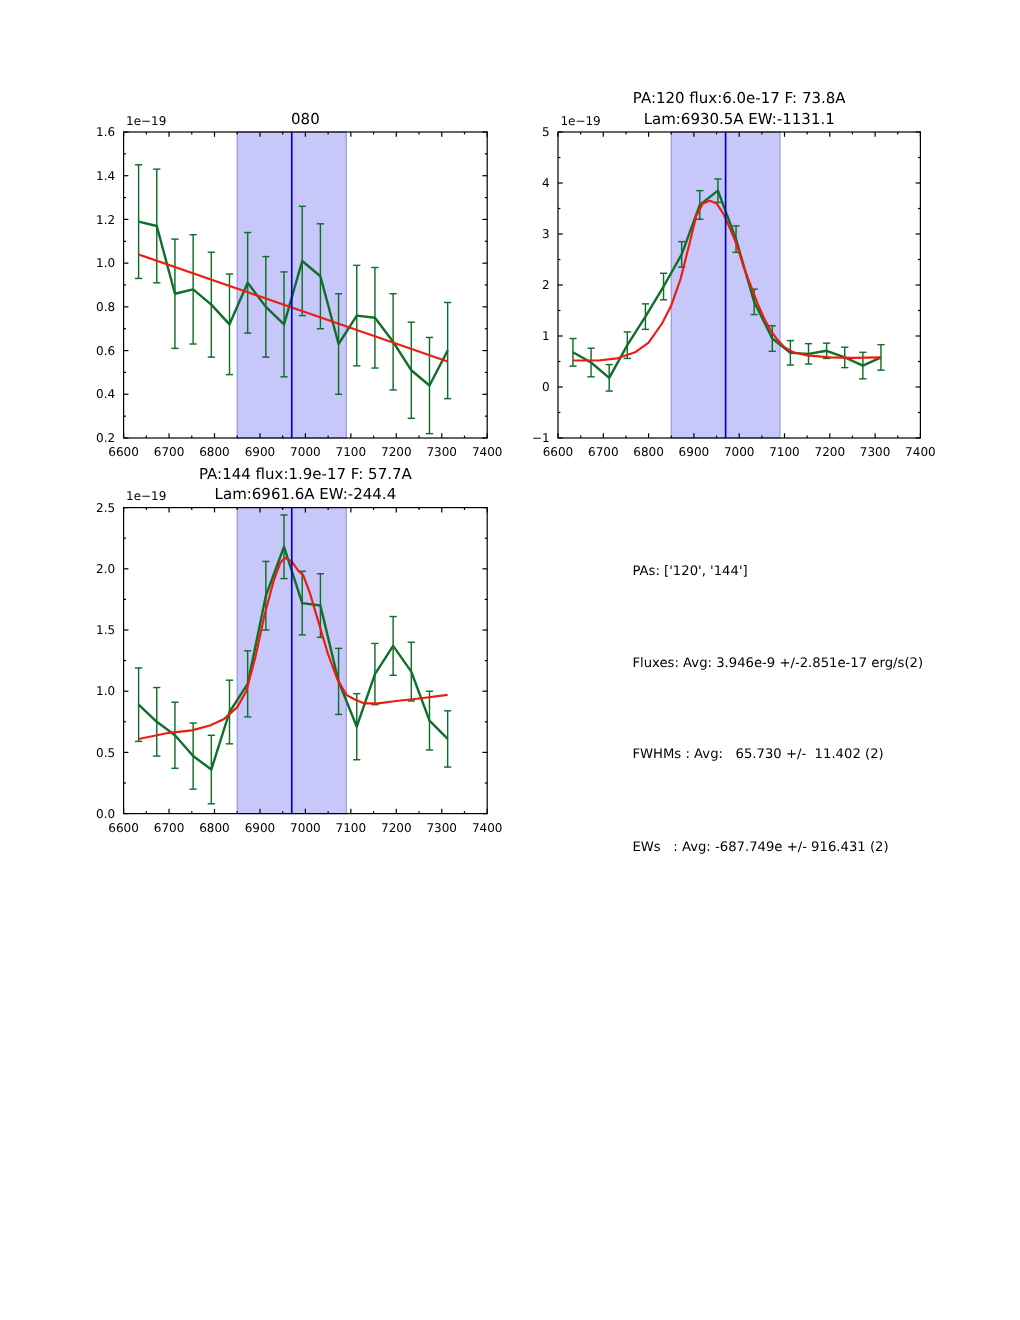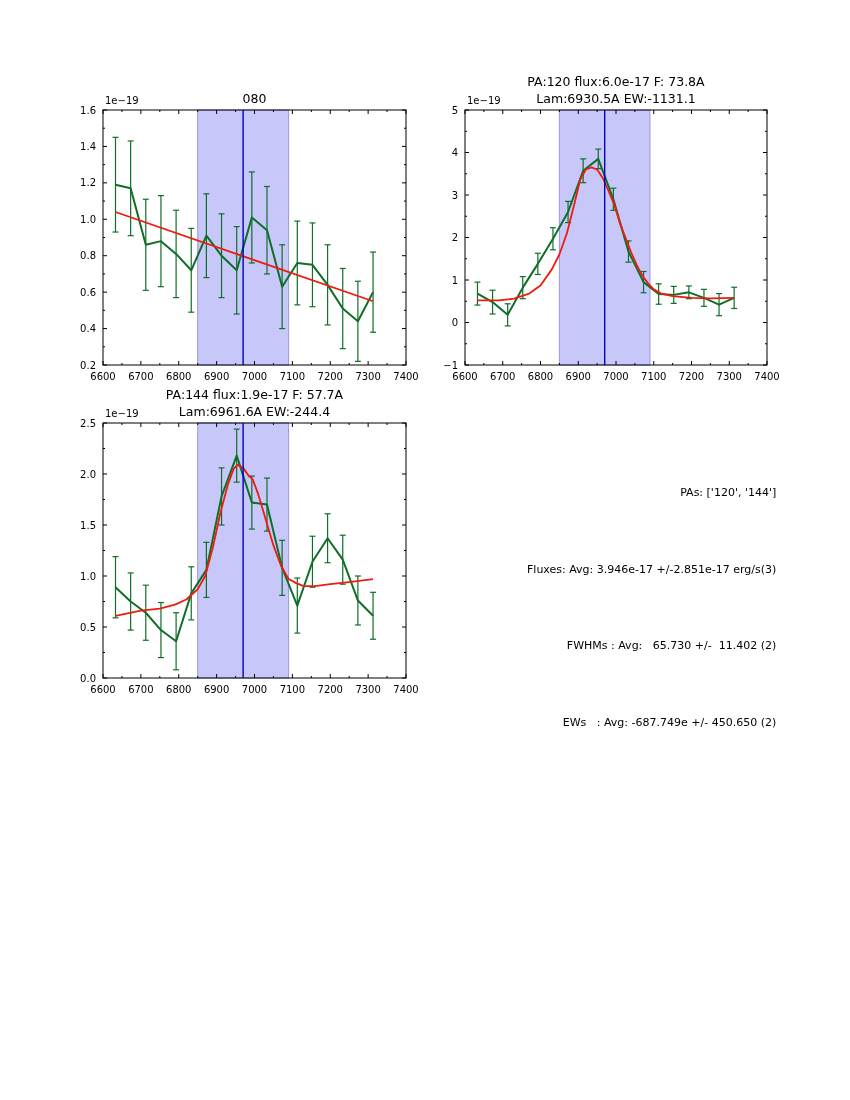--- a/index.html
+++ b/index.html
@@ -6,22 +6,22 @@
   body{
     width:850px;height:1100px;background:#ffffff;position:relative;
     font-family:"DejaVu Sans",sans-serif;overflow:hidden;
   }
   #fig{position:absolute;left:0;top:0;}
   svg text{font-family:"DejaVu Sans",sans-serif;fill:#000;}
   svg .tick-label{font-size:10px;}
   svg .title-label{font-size:12.5px;}
   svg .offset-label{font-size:10px;}
   .stats{
-    position:absolute;left:527px;top:429px;
-    font-size:11px;line-height:25.5px;white-space:pre;color:#000;text-align:right;
+    position:absolute;left:527px;top:412px;
+    font-size:11px;line-height:25.5px;white-space:pre;color:#000;
   }
 </style>
 </head>
 <body>
 
 <svg id="fig" width="850" height="1100" viewBox="0 0 850 1100">
     <g>
       <rect x="197.6875" y="110" width="90.89999999999998" height="255" fill="rgba(30,30,235,0.25)" stroke="#9898e0" stroke-width="1"></rect>
       <g stroke="#0f6e28" stroke-width="1.2">
         <line x1="115.49875" y1="232.0357142857143" x2="115.49875" y2="137.32142857142858"></line>
@@ -455,16 +455,16 @@
         <text x="96" y="426.5" text-anchor="end" class="tick-label">2.5</text>
       </g>
       <text x="105" y="417" text-anchor="start" class="offset-label">1e−19</text>
       <text x="254.5" y="399" text-anchor="middle" class="title-label">PA:144 flux:1.9e-17 F: 57.7A</text>
       <text x="254.5" y="416" text-anchor="middle" class="title-label">Lam:6961.6A EW:-244.4</text>
     </g>
   </svg>
 
 <div class="stats">
   <div>PAs: ['120', '144']</div>
-  <div>Fluxes: Avg: 3.946e-17 +/-2.851e-17 erg/s(3)</div>
+  <div>Fluxes: Avg: 3.946e-9 +/-2.851e-17 erg/s(2)</div>
   <div>FWHMs : Avg:   65.730 +/-  11.402 (2)</div>
-  <div>EWs   : Avg: -687.749e +/- 450.650 (2)</div>
+  <div>EWs   : Avg: -687.749e +/- 916.431 (2)</div>
 </div>
 
 </body></html>

